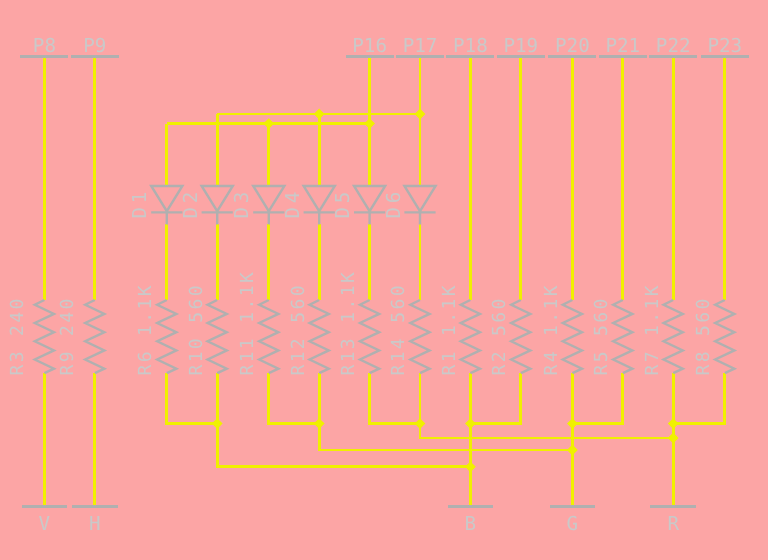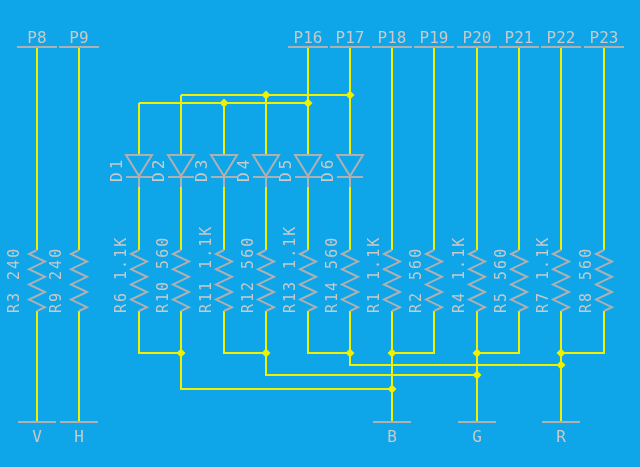--- a/index.html
+++ b/index.html
@@ -1,16 +1,16 @@
 <!DOCTYPE html>
 <html><head>
 <meta charset="utf-8">
 <style>
   html,body{margin:0;padding:0;background:#000;}
-  #canvas{position:relative;width:640px;height:467px;background:#0ea5e9;overflow:hidden;}
+  #canvas{position:relative;width:640px;height:467px;background:#fca5a5;overflow:hidden;}
   svg{display:block;}
   text{fill:#c9c9c9;font-family:"DejaVu Sans Mono","Liberation Mono",monospace;}
   .plabel{font-size:16px;}
   .glabel{font-size:16px;}
   .rlabel{font-size:15px;letter-spacing:2px;}
   .dlabel{font-size:16px;letter-spacing:3px;}
   .wire{stroke:#f0f000;stroke-width:2.2;fill:none;shape-rendering:crispEdges;}
   .junc{fill:#f0f000;stroke:none;}
   .sym{stroke:#b0b0b0;stroke-width:2;fill:none;}
   .bar{stroke:#b0b0b0;stroke-width:2;fill:none;shape-rendering:crispEdges;}

